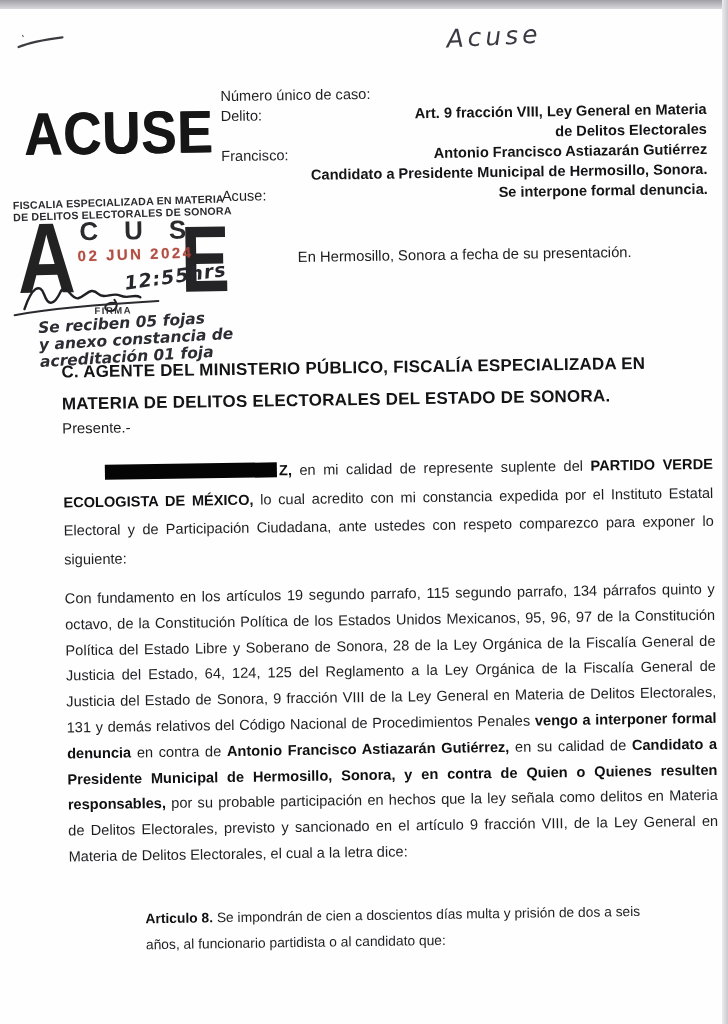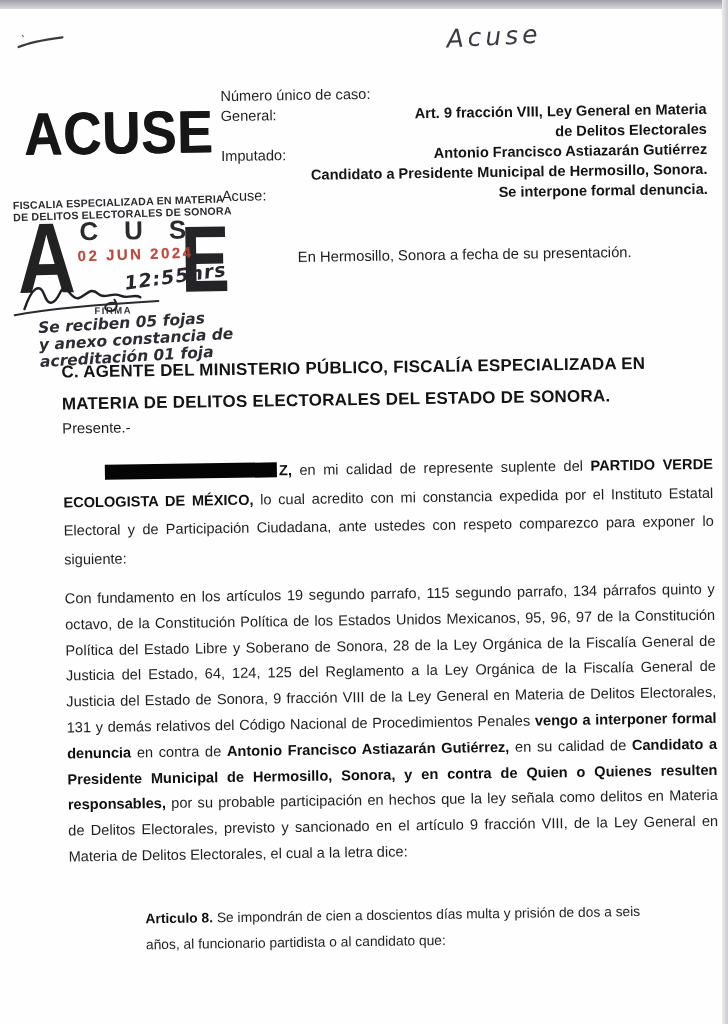--- a/index.html
+++ b/index.html
@@ -92,28 +92,28 @@
       <path d="M6 2 l1 2" stroke="#55555a" stroke-width="1" fill="none"></path>
     </svg>
 
     <div class="abs hand hand-acuse">Acuse</div>
 
     <div class="abs case-header">
       <div class="case-row">
         <span class="case-label">Número único de caso:</span>
       </div>
       <div class="case-row">
-        <span class="case-label">General:</span>
+        <span class="case-label">Delito:</span>
         <span class="case-value">Art. 9 fracción VIII, Ley General en Materia</span>
       </div>
       <div class="case-row">
         <span class="case-value">de Delitos Electorales</span>
       </div>
       <div class="case-row">
-        <span class="case-label">Imputado:</span>
+        <span class="case-label">Francisco:</span>
         <span class="case-value">Antonio Francisco Astiazarán Gutiérrez</span>
       </div>
       <div class="case-row">
         <span class="case-value">Candidato a Presidente Municipal de Hermosillo, Sonora.</span>
       </div>
       <div class="case-row">
         <span class="case-label">Acuse:</span>
         <span class="case-value">Se interpone formal denuncia.</span>
       </div>
     </div>

